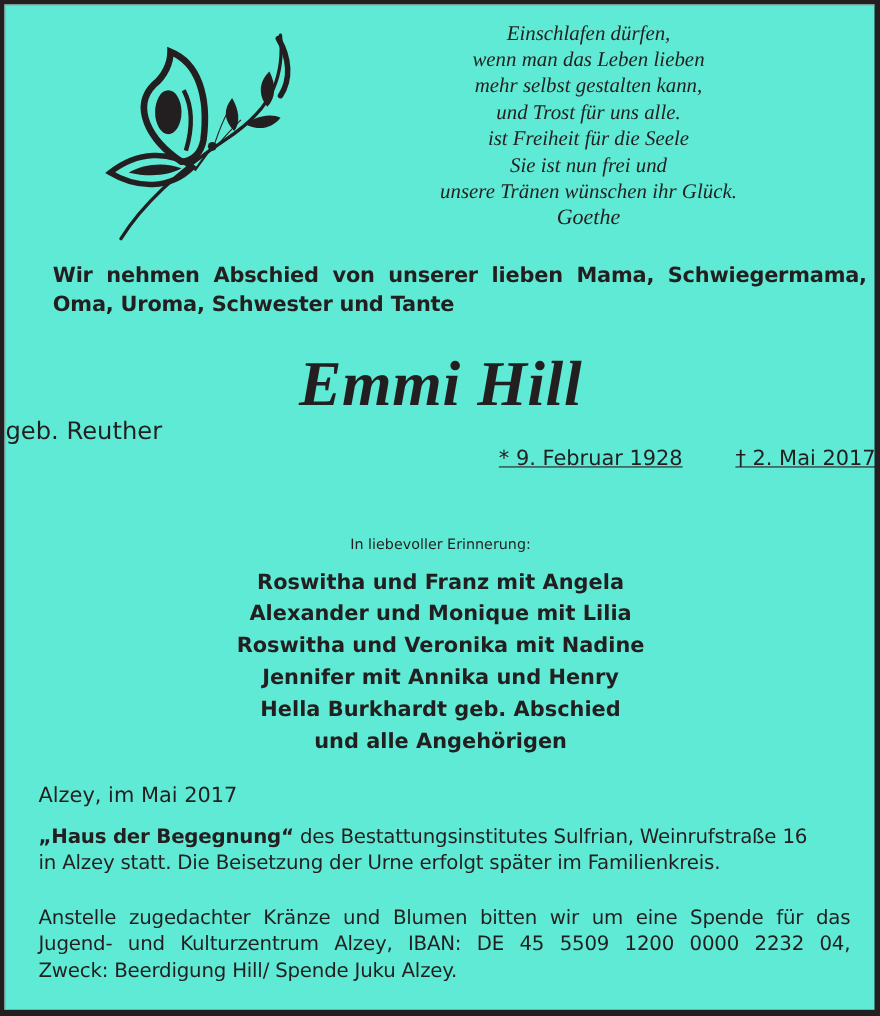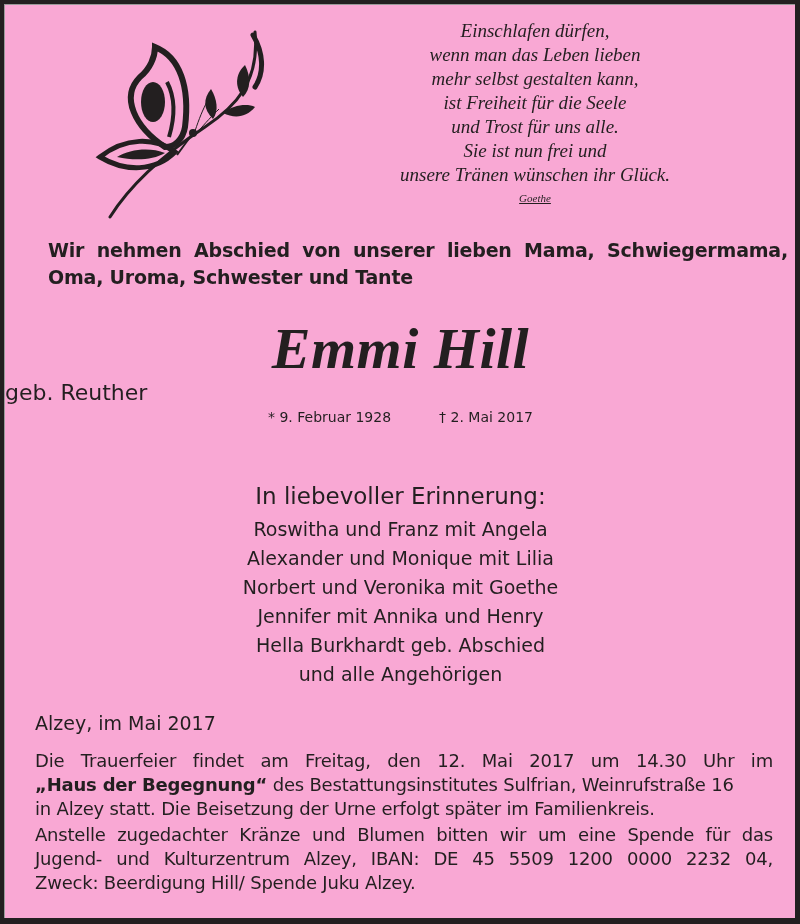--- a/index.html
+++ b/index.html
@@ -6,21 +6,21 @@
     body {
       width: 800px; height: 924px;
       background: #231f20;
       position: relative;
       overflow: hidden;
     }
     .panel {
       position: absolute;
       left: 4px; top: 4px;
       width: 791px; height: 914px;
-      background: #f9a8d4;
+      background: #5eead4;
       border-left: 1px solid #9a9a9a;
       border-top: 1px solid #9a9a9a;
       box-sizing: border-box;
       color: #231f20;
     }
     .butterfly {
       position: absolute;
       left: 90px; top: 22px;
       width: 190px; height: 200px;
     }
@@ -28,21 +28,21 @@
       position: absolute;
       left: 370px; top: 14px;
       width: 320px;
       text-align: center;
       font-family: "Liberation Serif", "DejaVu Serif", serif;
       font-style: italic;
       font-size: 19px;
       line-height: 24px;
     }
     .poem .line { display: block; white-space: nowrap; }
-    .poem .author { display: block; font-size: 11px; line-height: 22px; text-decoration: underline; }
+    .poem .author { display: block; font-size: 20px; line-height: 22px; }
     .sans { font-family: "DejaVu Sans", "Liberation Sans", sans-serif; }
     .intro {
       position: absolute;
       left: 43px; top: 232px;
       width: 740px;
       font-size: 19px;
       line-height: 27px;
       font-weight: 700;
       letter-spacing: -0.2px;
     }
@@ -62,36 +62,36 @@
     }
     .maiden {
       position: absolute;
       left: 0; top: 376px;
       width: 791px; text-align: left;
       font-size: 22px; line-height: 24px;
     }
     .dates {
       position: absolute;
       left: 0; top: 400px;
-      width: 791px; text-align: center;
-      font-size: 14px; line-height: 24px;
+      width: 791px; text-align: right;
+      font-size: 19px; line-height: 24px; text-decoration: underline;
     }
     .dates .gap { display: inline-block; width: 48px; }
     .memory-label {
       position: absolute;
       left: 0; top: 478px;
       width: 791px; text-align: center;
-      font-size: 23px; line-height: 26px;
+      font-size: 13px; line-height: 26px;
     }
     .mourners {
       position: absolute;
       left: 0; top: 510px;
       width: 791px; text-align: center;
       font-size: 19px; line-height: 29px;
-      font-weight: normal;
+      font-weight: bold;
     }
     .mourners .m { display: block; }
     .place-date {
       position: absolute;
       left: 30px; top: 705px;
       font-size: 19px; line-height: 26px;
     }
     .ceremony {
       position: absolute;
       left: 30px; top: 744px;
@@ -136,52 +136,51 @@
     <circle cx="98" cy="106" r="4" fill="#231f20"></circle>
     <path d="M82 128 L 98 106" stroke="#231f20" stroke-width="2"></path>
     <path d="M100 104 C 104 92, 108 82, 112 75" fill="none" stroke="#231f20" stroke-width="1"></path>
     <path d="M102 106 C 110 96, 118 88, 124 82" fill="none" stroke="#231f20" stroke-width="1"></path>
   </svg>
 
   <div class="poem">
     <span class="line">Einschlafen dürfen,</span>
     <span class="line">wenn man das Leben lieben</span>
     <span class="line">mehr selbst gestalten kann,</span>
+    <span class="line">und Trost für uns alle.</span>
     <span class="line">ist Freiheit für die Seele</span>
-    <span class="line">und Trost für uns alle.</span>
     <span class="line">Sie ist nun frei und</span>
     <span class="line">unsere Tränen wünschen ihr Glück.</span>
     <span class="author">Goethe</span>
   </div>
 
   <div class="intro sans">
     <span class="l1">Wir nehmen Abschied von unserer lieben Mama, Schwiegermama,</span>
     <span class="l2">Oma, Uroma, Schwester und Tante</span>
   </div>
 
   <div class="name">Emmi Hill</div>
   <div class="maiden sans">geb. Reuther</div>
   <div class="dates sans">
     <span>* 9. Februar 1928</span><span class="gap"></span><span>† 2. Mai 2017</span>
   </div>
 
   <div class="memory-label sans">In liebevoller Erinnerung:</div>
   <div class="mourners sans">
     <span class="m">Roswitha und Franz mit Angela</span>
     <span class="m">Alexander und Monique mit Lilia</span>
-    <span class="m">Norbert und Veronika mit Goethe</span>
+    <span class="m">Roswitha und Veronika mit Nadine</span>
     <span class="m">Jennifer mit Annika und Henry</span>
     <span class="m">Hella Burkhardt geb. Abschied</span>
     <span class="m">und alle Angehörigen</span>
   </div>
 
   <div class="place-date sans">Alzey, im Mai 2017</div>
 
   <div class="ceremony sans">
-    <span class="jl">Die Trauerfeier findet am Freitag, den 12. Mai 2017 um 14.30 Uhr im</span>
     <span class="ll"><b class="venue">„Haus der Begegnung“</b><span> des Bestattungsinstitutes Sulfrian, Weinrufstraße 16</span></span>
     <span class="ll">in Alzey statt. Die Beisetzung der Urne erfolgt später im Familienkreis.</span>
   </div>
 
   <div class="donation sans">
     <span class="jl">Anstelle zugedachter Kränze und Blumen bitten wir um eine Spende für das</span>
     <span class="jl">Jugend- und Kulturzentrum Alzey, IBAN: DE 45 5509 1200 0000 2232 04,</span>
     <span class="ll">Zweck: Beerdigung Hill/ Spende Juku Alzey.</span>
   </div>
 

